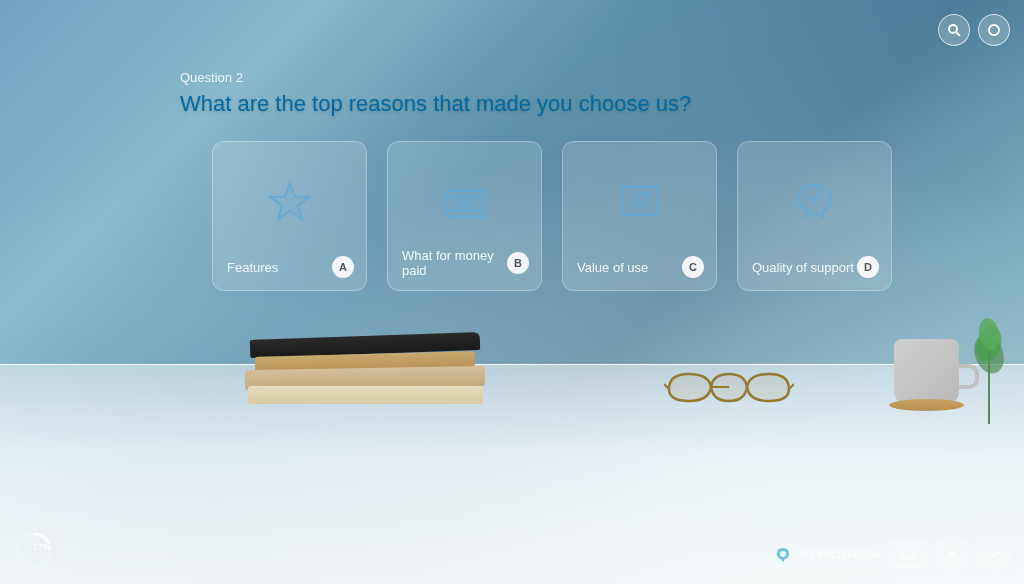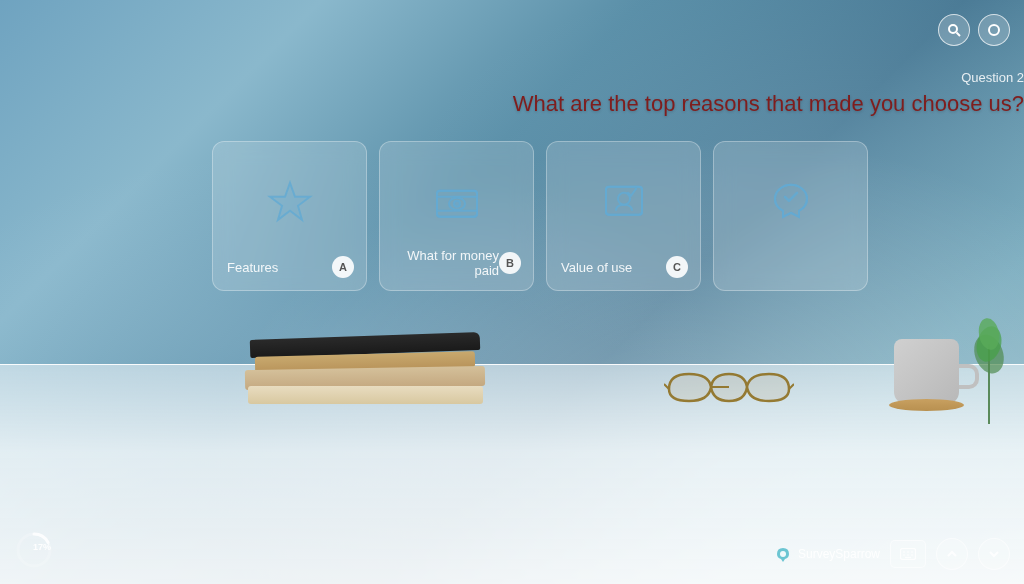--- a/index.html
+++ b/index.html
@@ -160,44 +160,43 @@
     }
 
     
     .content {
       position: absolute;
       top: 0;
       left: 0;
       right: 0;
       bottom: 0;
       padding: 70px 0 0 180px;
-      text-align: right;
     }
 
     .question-label {
       font-size: 13px;
       color: rgba(255,255,255,0.85);
       margin-bottom: 6px;
       font-weight: 400;
     }
 
     .question-title {
       font-size: 22px;
-      color: #7f1d1d;
+      color: #0369a1;
       font-weight: 500;
       margin-bottom: 24px;
       text-shadow: 0 1px 3px rgba(0,0,0,0.2);
     }
 
     
     .options-grid {
       display: grid;
       grid-template-columns: repeat(4, 155px);
       grid-template-rows: 150px 150px;
-      gap: 12px;
+      gap: 20px;
       padding-left: 32px;
     }
 
     .option-card {
       background: rgba(255,255,255,0.15);
       backdrop-filter: blur(10px);
       border: 1px solid rgba(255,255,255,0.3);
       border-radius: 12px;
       display: flex;
       flex-direction: column;
@@ -426,20 +425,24 @@
       </div>
     </div>
 
     <div class="option-card">
       <div class="option-icon-area">
         <svg viewBox="0 0 52 52" fill="none" stroke="rgba(100,170,210,0.9)" stroke-width="2">
           <path d="M26 8 C18 8 10 14 10 22 C10 28 14 32 18 34 L18 40 L26 36 L34 40 L34 34 C38 32 42 28 42 22 C42 14 34 8 26 8Z" fill="rgba(100,170,210,0.1)"></path>
           <path d="M26 8 C18 8 10 14 10 22 C10 28 14 32 18 34 L18 40 L26 36 L34 40 L34 34 C38 32 42 28 42 22 C42 14 34 8 26 8Z"></path>
           <path d="M20 20 L24 24 L32 16" stroke="rgba(100,170,210,0.9)" stroke-width="2.5" fill="none" stroke-linecap="round" stroke-linejoin="round"></path>
         </svg>
+      </div>
+      <div class="option-bottom">
+        <span class="option-label">Quality of support</span>
+        <span class="option-badge">D</span>
       </div>
     </div>
 
 
   </div>
 </div>
 
 <div class="progress-circle">
   <svg width="40" height="40" viewBox="0 0 40 40">
     <circle cx="20" cy="20" r="16" fill="none" stroke="rgba(255,255,255,0.2)" stroke-width="3"></circle>

